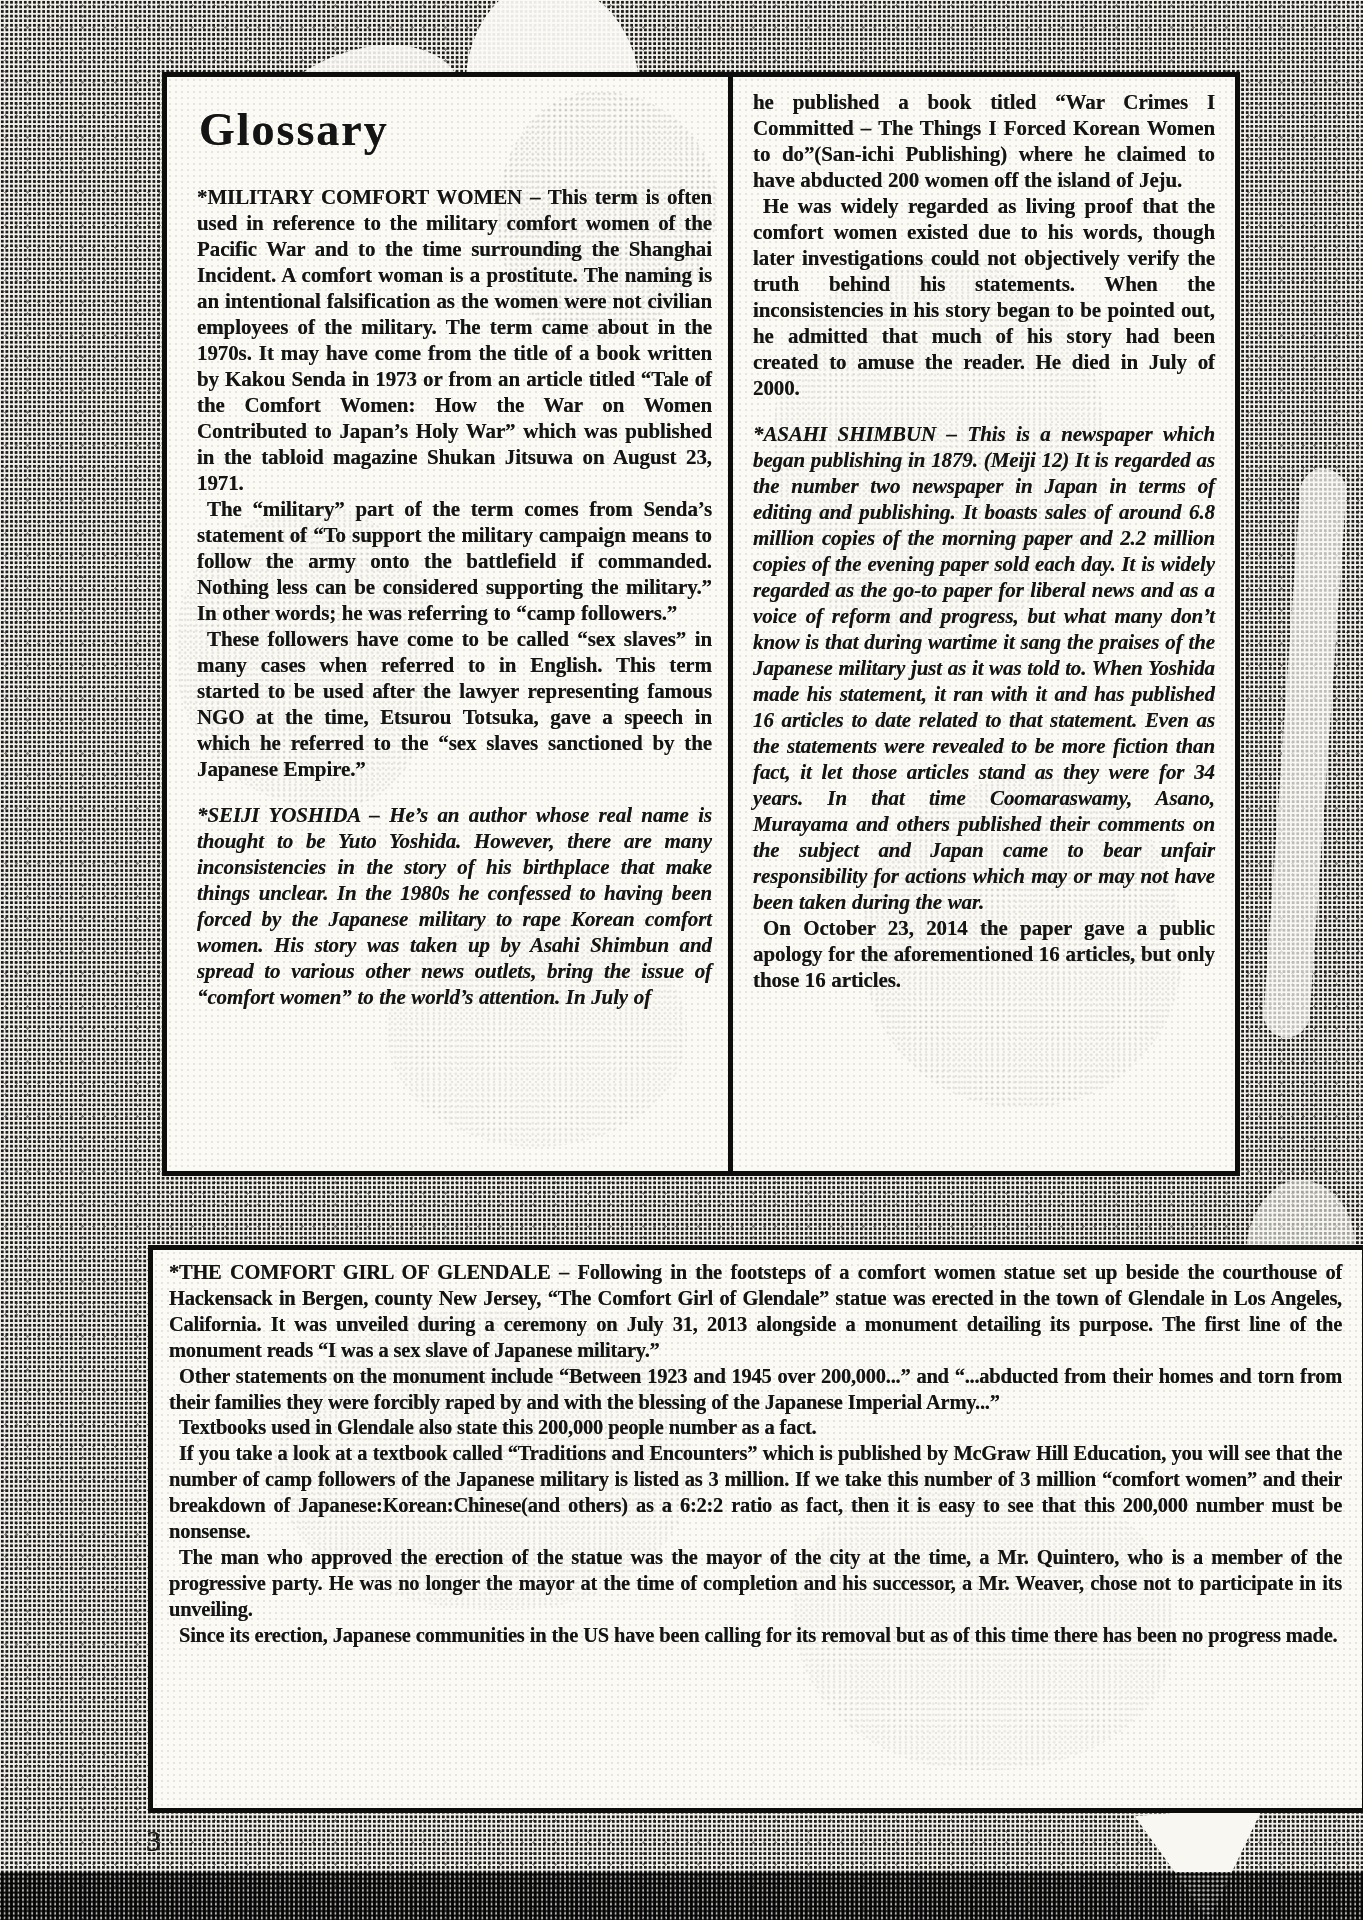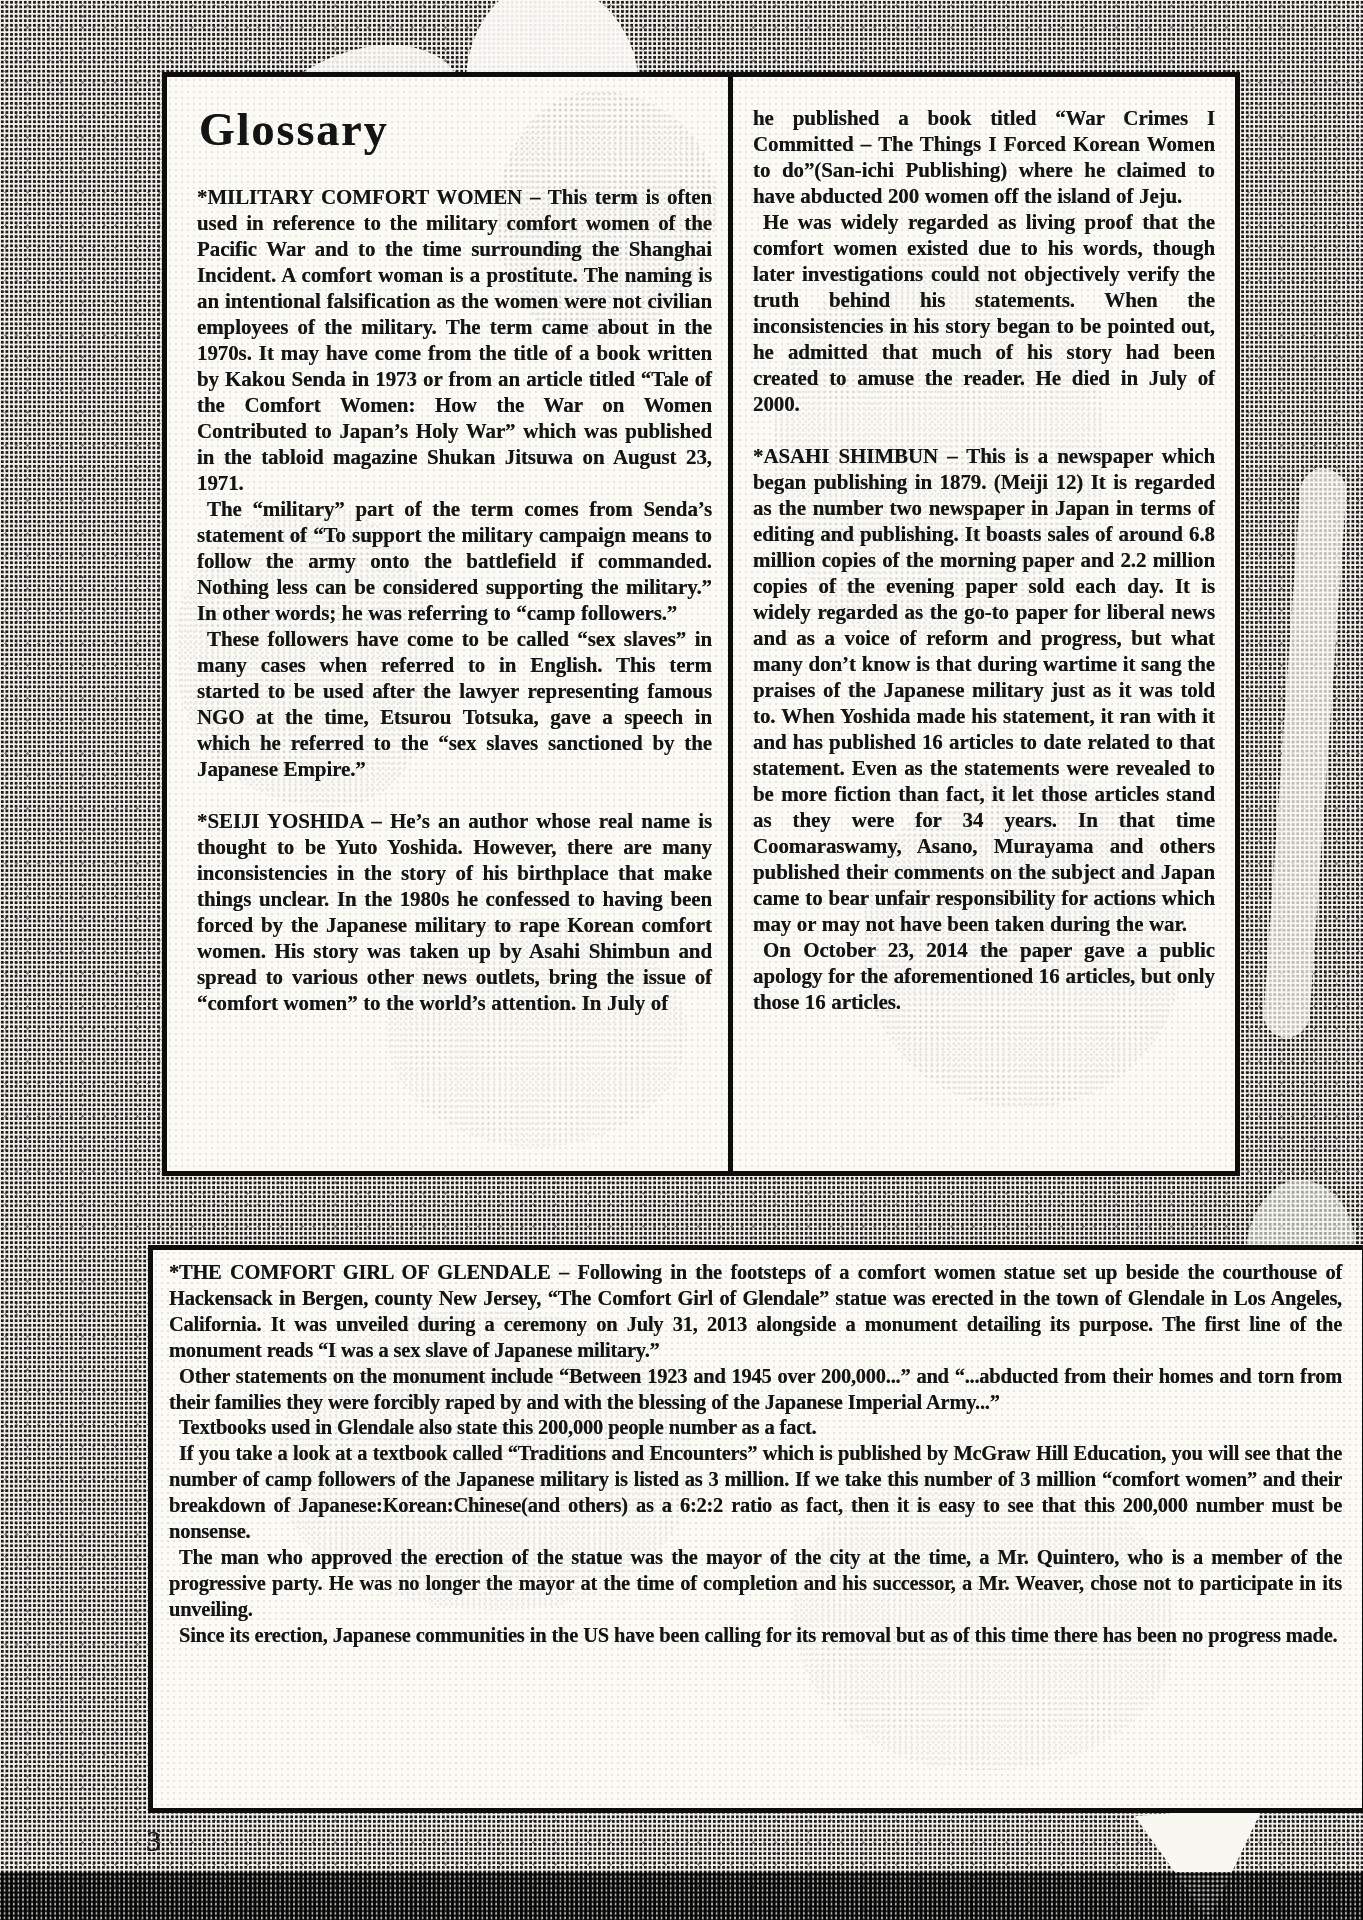--- a/index.html
+++ b/index.html
@@ -37,34 +37,34 @@
     background-image:radial-gradient(circle, rgba(40,40,40,.10) 1.05px, transparent 1.35px);
     background-size:6px 6px;
   }
   .shade{position:absolute;z-index:0;pointer-events:none;
     background-image:radial-gradient(circle, rgba(30,30,30,.16) 1.25px, transparent 1.55px);
     background-size:5.5px 5.5px;}
   .glossary-box{left:162px;top:72px;width:1078px;height:1104px;display:flex;}
   .column{position:relative;box-sizing:border-box;overflow:hidden;}
   .column-left{width:561px;padding:20px 16px 8px 30px;}
   .column-divider{flex:none;width:5px;background:#0d0d0c;}
-  .column-right{flex:1;padding:28px 20px 8px 20px;}
+  .column-right{flex:1;padding:12px 20px 8px 20px;}
   .glendale-box{left:148px;top:1245px;width:1219px;height:568px;padding:10px 20px 6px 16px;overflow:hidden;}
   
   .glossary-title{
     position:relative;z-index:1;margin:6px 0 28px 2px;
     font-size:46px;font-weight:700;letter-spacing:2px;
     text-shadow:0 0 .6px rgba(10,10,10,.65);
   }
   p{position:relative;z-index:1;margin:0;text-align:justify;
     font-weight:700;text-shadow:0 0 .5px rgba(10,10,10,.55);}
   .glossary-box p{font-size:21px;line-height:26px;letter-spacing:-.1px;word-spacing:.5px;}
   .glendale-box p{font-size:20.5px;line-height:25.9px;letter-spacing:-.25px;word-spacing:.3px;}
   .cont{text-indent:10px;}
-  .gap{margin-top:26px;}
+  .gap{margin-top:20px;font-style:italic;}
   .page-number{position:absolute;left:146px;top:1824px;font-size:30px;font-weight:400;
     color:#1b1b1b;text-shadow:0 0 .5px rgba(10,10,10,.5);}
 </style>
 </head>
 <body>
 
 <div class="page">
 
   <div class="art blob1"></div>
   <div class="art blob2"></div>

